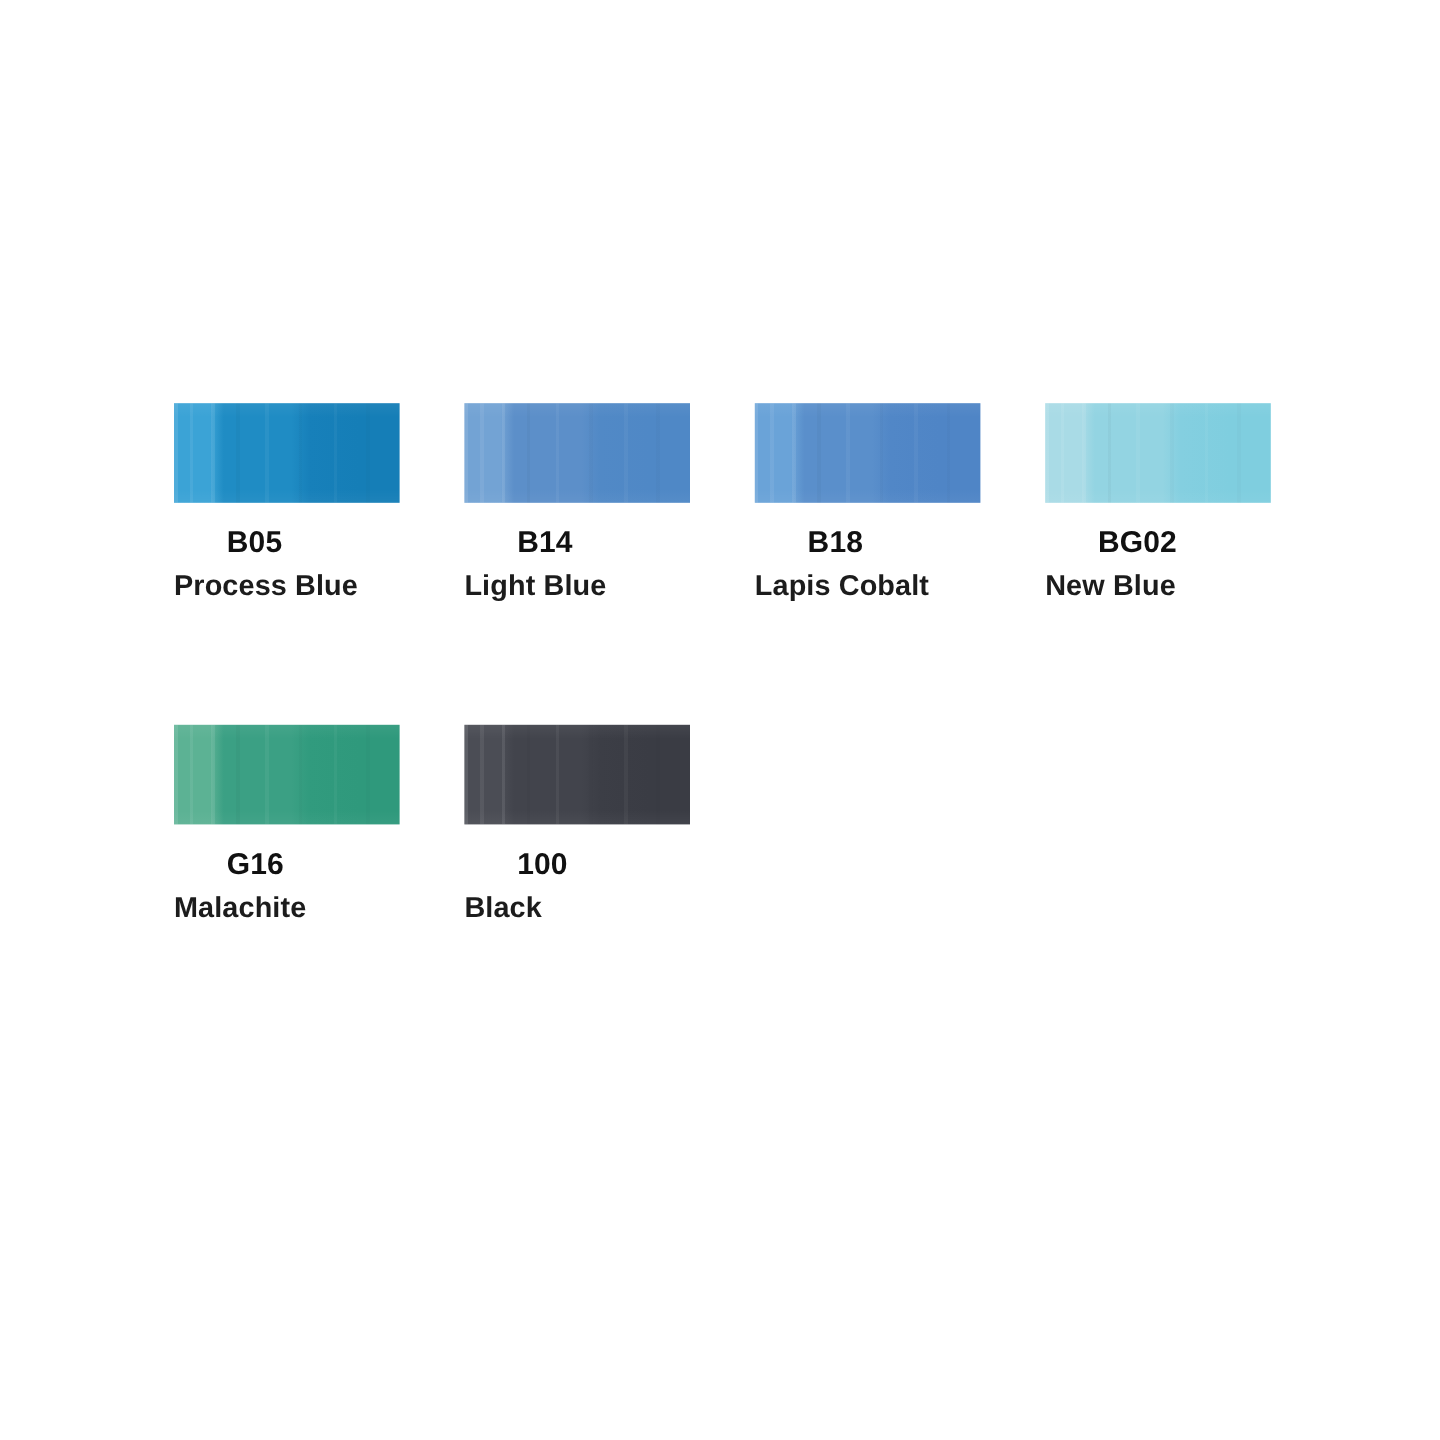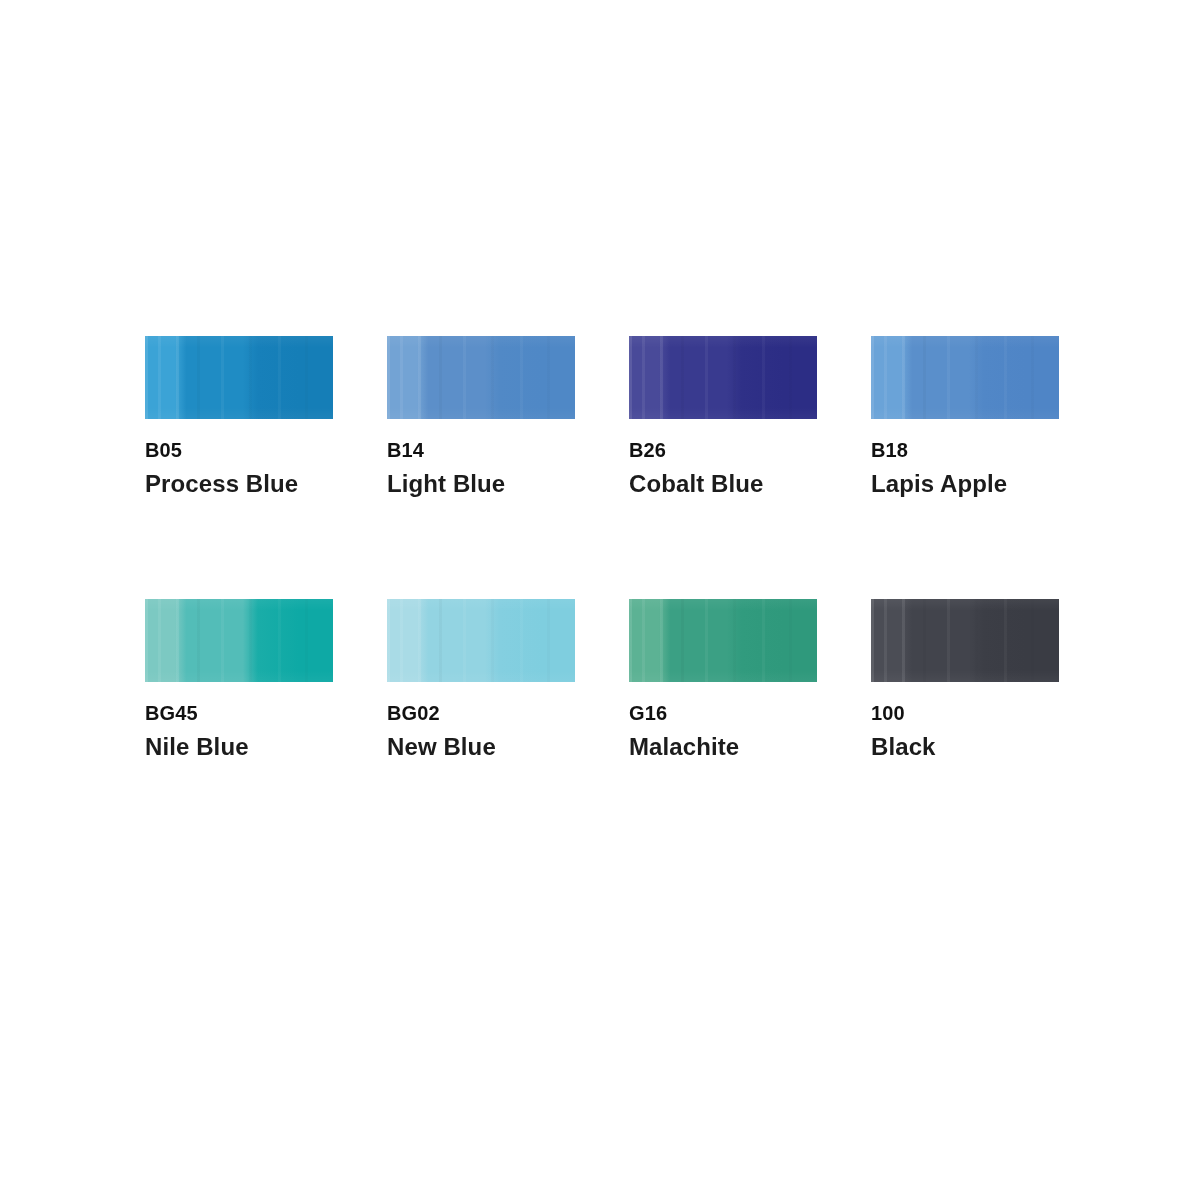--- a/index.html
+++ b/index.html
@@ -71,25 +71,26 @@
     background: linear-gradient(to bottom,
       rgba(255,255,255,0.05) 0%,
       rgba(255,255,255,0.00) 14%,
       rgba(255,255,255,0.00) 86%,
       rgba(255,255,255,0.04) 100%);
     pointer-events: none;
   }
 
   .swatch-code {
     margin-top: 21px;
-    font-size: 20px;
+    font-size: 25px;
     font-weight: bold;
     color: #111111;
     letter-spacing: 0.1px;
     line-height: 1;
+    margin-left: 44px;
   }
 
   .swatch-name {
     margin-top: 12px;
     font-size: 24px;
     font-weight: bold;
     color: #1c1c1c;
     letter-spacing: 0.1px;
     line-height: 1;
   }
@@ -111,46 +112,30 @@
 
     <div class="swatch-cell">
       <div class="swatch-chip" style="background: linear-gradient(to right, rgb(115, 163, 212) 0%, rgb(115, 163, 212) 16%, rgb(92, 143, 201) 22%, rgb(92, 143, 201) 52%, rgb(81, 137, 198) 60%, rgb(79, 136, 198) 82%, rgb(79, 136, 198) 100%);">
         <div class="streaks"></div>
         <div class="toneedge"></div>
       </div>
       <div class="swatch-code">B14</div>
       <div class="swatch-name">Light Blue</div>
     </div>
 
-    <div class="swatch-cell">
-      <div class="swatch-chip" style="background: linear-gradient(to right, rgb(73, 74, 153) 0%, rgb(73, 74, 153) 16%, rgb(57, 58, 143) 22%, rgb(57, 58, 143) 52%, rgb(47, 48, 135) 60%, rgb(44, 45, 133) 82%, rgb(44, 45, 133) 100%);">
-        <div class="streaks"></div>
-        <div class="toneedge"></div>
-      </div>
-      <div class="swatch-code">B26</div>
-      <div class="swatch-name">Cobalt Blue</div>
-    </div>
 
     <div class="swatch-cell">
       <div class="swatch-chip" style="background: linear-gradient(to right, rgb(106, 163, 216) 0%, rgb(106, 163, 216) 16%, rgb(90, 143, 203) 22%, rgb(90, 143, 203) 52%, rgb(81, 135, 199) 60%, rgb(79, 133, 198) 82%, rgb(79, 133, 198) 100%);">
         <div class="streaks"></div>
         <div class="toneedge"></div>
       </div>
       <div class="swatch-code">B18</div>
-      <div class="swatch-name">Lapis Apple</div>
+      <div class="swatch-name">Lapis Cobalt</div>
     </div>
 
-    <div class="swatch-cell">
-      <div class="swatch-chip" style="background: linear-gradient(to right, rgb(124, 201, 194) 0%, rgb(124, 201, 194) 16%, rgb(83, 189, 184) 22%, rgb(83, 189, 184) 52%, rgb(26, 173, 168) 60%, rgb(14, 169, 165) 82%, rgb(14, 169, 165) 100%);">
-        <div class="streaks"></div>
-        <div class="toneedge"></div>
-      </div>
-      <div class="swatch-code">BG45</div>
-      <div class="swatch-name">Nile Blue</div>
-    </div>
 
     <div class="swatch-cell">
       <div class="swatch-chip" style="background: linear-gradient(to right, rgb(169, 219, 230) 0%, rgb(169, 219, 230) 16%, rgb(147, 212, 226) 22%, rgb(147, 212, 226) 52%, rgb(132, 207, 224) 60%, rgb(127, 206, 223) 82%, rgb(127, 206, 223) 100%);">
         <div class="streaks"></div>
         <div class="toneedge"></div>
       </div>
       <div class="swatch-code">BG02</div>
       <div class="swatch-name">New Blue</div>
     </div>
 

